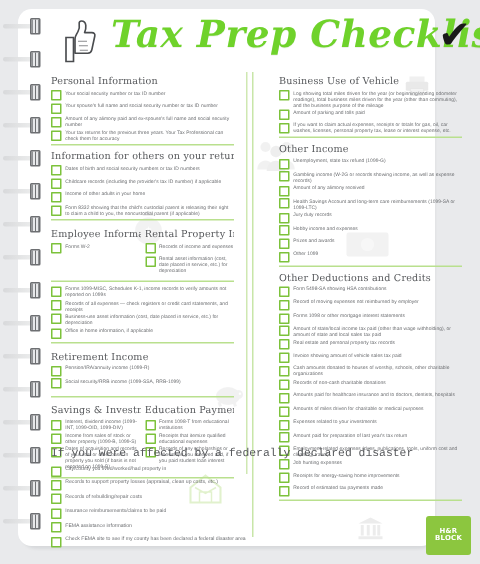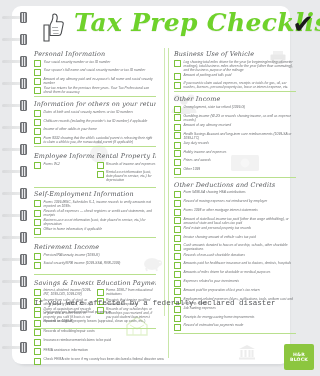--- a/index.html
+++ b/index.html
@@ -41,23 +41,23 @@
     white-space:nowrap;
   }
   .bigcheck{
     position:absolute;right:2px;top:5px;
     font-size:26px;line-height:26px;color:#1a1a1a;font-family:"DejaVu Sans",sans-serif;
   }
   
   .cols{position:absolute;left:34px;top:48px;width:258px;height:310px;}
   .col{position:absolute;top:0;width:122px;height:310px;}
   .col-left{left:0;}
-  .col-right{left:134px;padding-left:5px;border-left:1px solid #c8e6a8;box-sizing:content-box;}
+  .col-right{left:134px;padding-left:17px;border-left:1px solid #c8e6a8;box-sizing:content-box;}
   .colsplit{position:absolute;left:130px;top:0;width:1px;height:268px;background:#cfe8b2;}
-  .section{margin-bottom:3px;font-style:italic;}
+  .section{margin-bottom:3px;}
   .sec-head{
     font-family:"DejaVu Serif", serif;
     font-size:6.4px;line-height:8px;color:#56585b;
     letter-spacing:.15px;margin:2px 0 1.5px 0;white-space:nowrap;
     overflow:hidden;
   }
   .sec-rule{height:1px;background:#b9e08e;margin:2px 0 2px 0;}
   .item{display:flex;align-items:flex-start;margin-bottom:1.2px;}
   .cb{
     flex:0 0 auto;width:5px;height:5px;margin-top:.6px;margin-right:2.5px;
@@ -254,21 +254,20 @@
               <div class="item">
                 <div class="cb"></div>
                 <div class="itxt">Rental asset information (cost, date placed in service, etc.) for depreciation</div>
               </div>
             </div>
           </div>
         </div>
         <div class="sec-rule"></div>
       </div>
       <div class="section">
-        <div class="sec-head">Self-Employment Information</div>
         <div class="item">
           <div class="cb"></div>
           <div class="itxt">Forms 1099-MISC, Schedules K-1, income records to verify amounts not reported on 1099s</div>
         </div>
         <div class="item">
           <div class="cb"></div>
           <div class="itxt">Records of all expenses — check registers or credit card statements, and receipts</div>
         </div>
         <div class="item">
           <div class="cb"></div>

